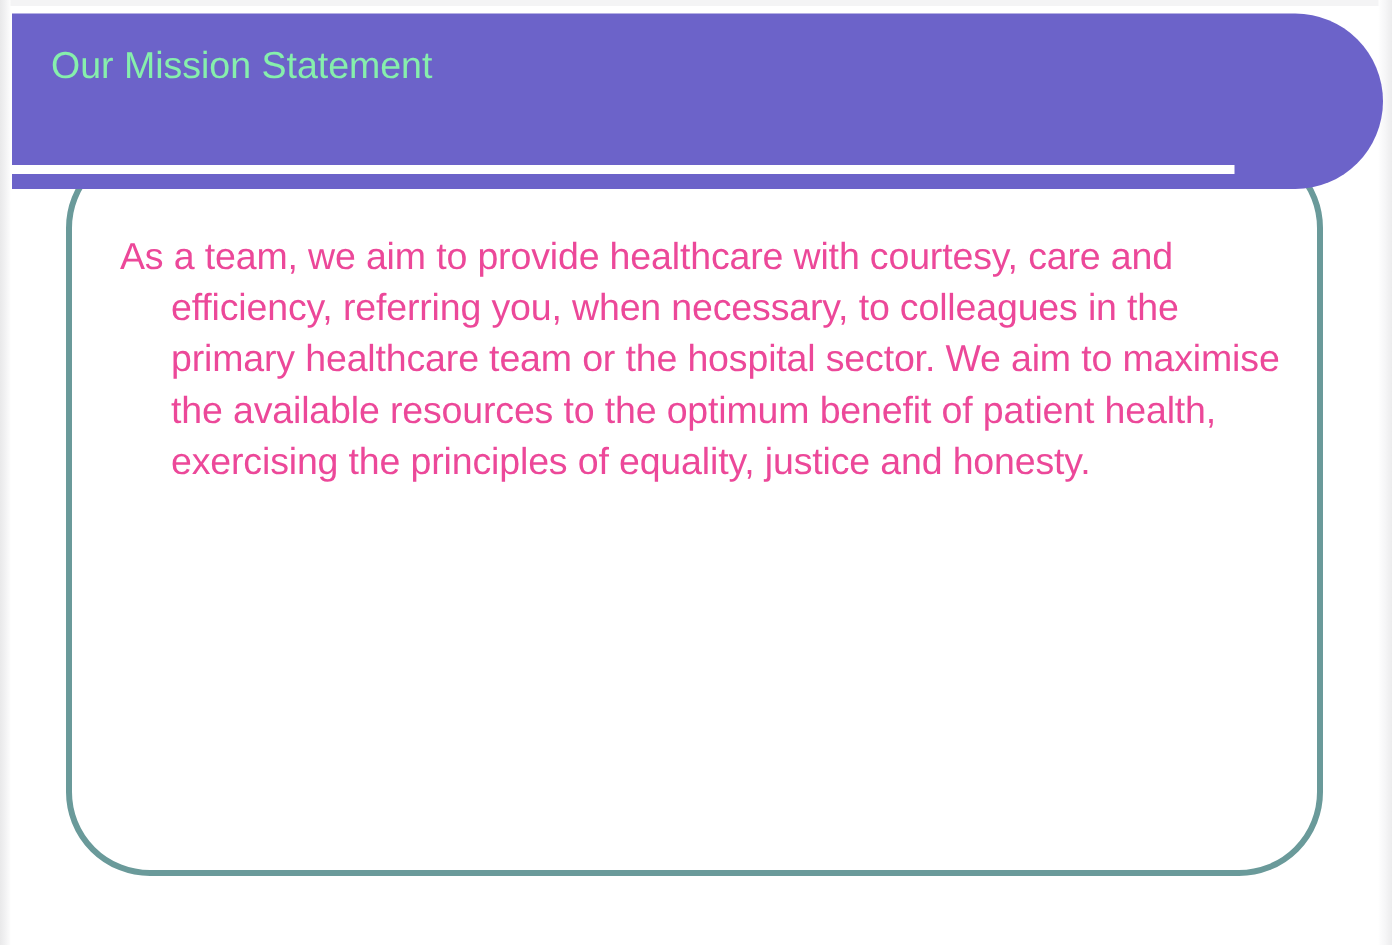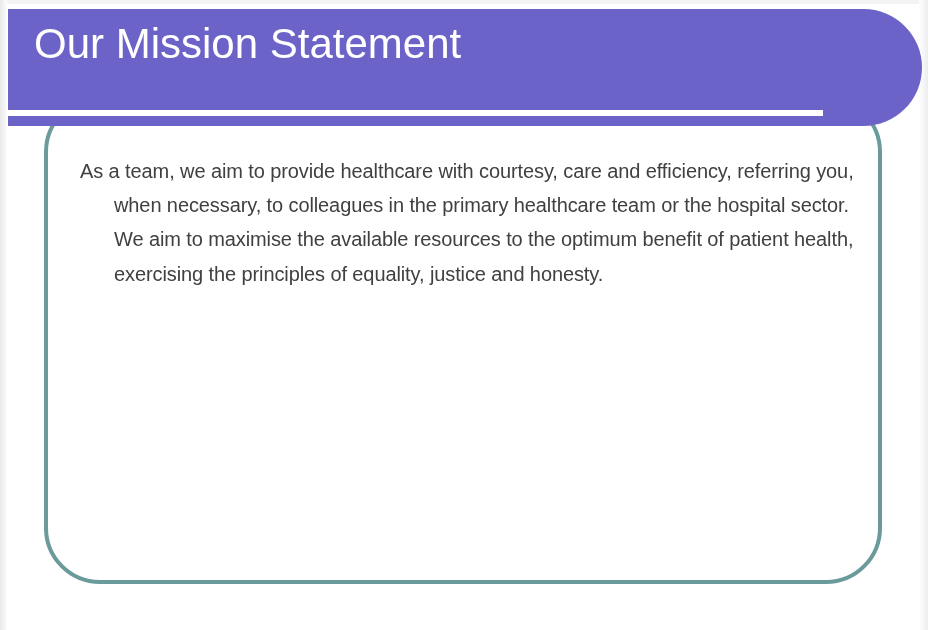--- a/index.html
+++ b/index.html
@@ -65,22 +65,22 @@
     border-radius: 56px;
     background: #ffffff;
     z-index: 1;
   }
 
   .body-text {
     position: absolute;
     left: 32px;
     top: 54px;
     width: 790px;
-    color: #404040;
-    font-size: 20px;
+    color: #ec4899;
+    font-size: 25px;
     line-height: 34.2px;
     letter-spacing: -0.1px;
   }
   .para {
     margin: 0;
     padding-left: 34px;
     text-indent: -34px;
   }
   .para + .para {
     margin-top: 6px;
@@ -95,22 +95,22 @@
     height: 117px;
     background: #6c63c9;
     border-radius: 0 62px 62px 0;
     z-index: 3;
   }
 
   .header-title {
     position: absolute;
     left: 26px;
     top: 11px;
-    color: #ffffff;
-    font-size: 42px;
+    color: #86efac;
+    font-size: 25px;
     line-height: 48px;
     letter-spacing: 0px;
     white-space: nowrap;
   }
 
   
   .header-rule {
     position: absolute;
     left: 0px;
     top: 101px;

